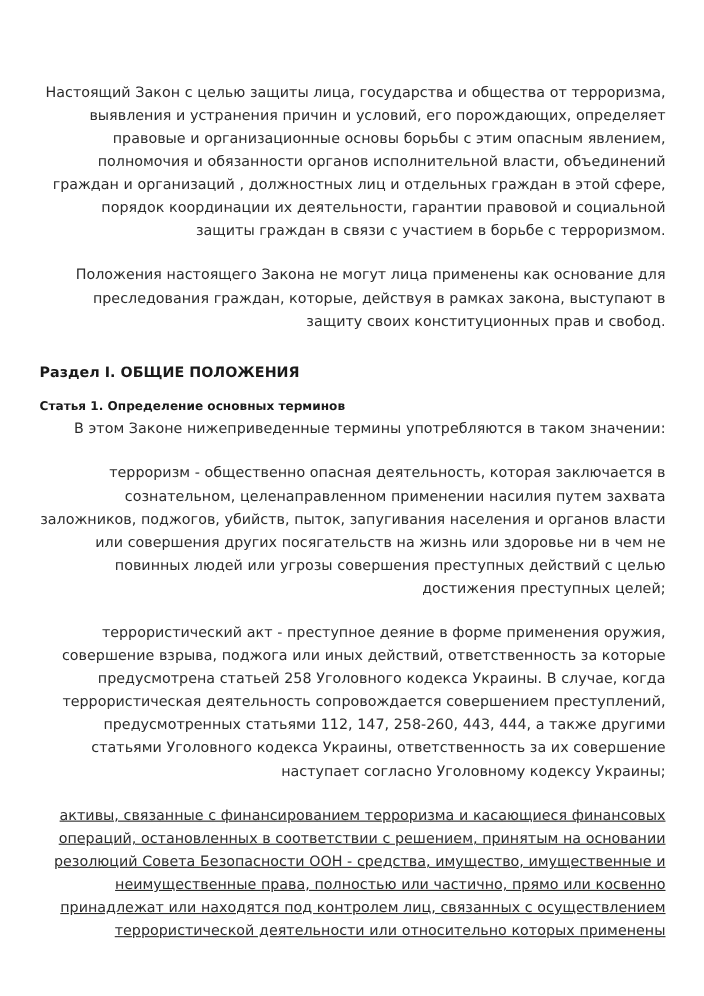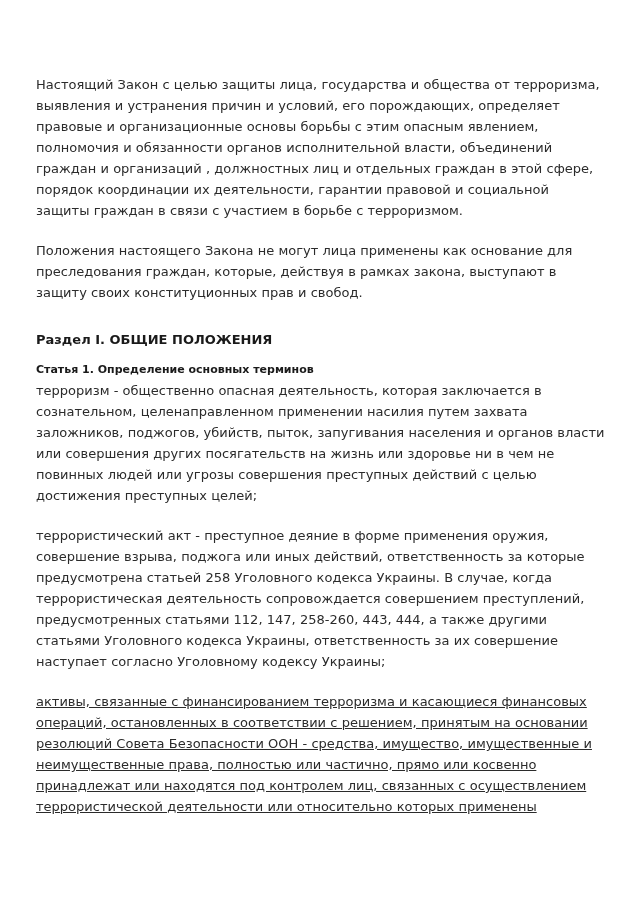--- a/index.html
+++ b/index.html
@@ -30,21 +30,21 @@
     margin: 0 0 22px 0;
     letter-spacing: -0.1px;
     max-width: 572px;
   }
   p.para {
     font-size: 13px;
     line-height: 21px;
     margin: 0 0 19px 0;
     color: #2b2b2b;
     max-width: 570px;
-    text-align: left;
+    text-align: right;
     word-spacing: 0.1px;
   }
   p.para:last-child {
     margin-bottom: 0;
     text-decoration: underline;
   }
   h2.section-heading {
     font-size: 13px;
     font-weight: bold;
     color: #1a1a1a;
@@ -72,20 +72,21 @@
   <h1 class="doc-title"></h1>
 
   <p class="para">Настоящий Закон с целью защиты лица, государства и общества от терроризма, выявления и устранения причин и условий, его порождающих, определяет правовые и организационные основы борьбы с этим опасным явлением, полномочия и обязанности органов исполнительной власти, объединений граждан и организаций , должностных лиц и отдельных граждан в этой сфере, порядок координации их деятельности, гарантии правовой и социальной защиты граждан в связи с участием в борьбе с терроризмом.</p>
 
   <p class="para">Положения настоящего Закона не могут лица применены как основание для преследования граждан, которые, действуя в рамках закона, выступают в защиту своих конституционных прав и свобод.</p>
 
   <h2 class="section-heading">Раздел I. ОБЩИЕ ПОЛОЖЕНИЯ</h2>
 
   <h3 class="article-heading">Статья 1. Определение основных терминов</h3>
 
+  <p class="para tight">В этом Законе нижеприведенные термины употребляются в таком значении:</p>
 
   <p class="para">терроризм - общественно опасная деятельность, которая заключается в сознательном, целенаправленном применении насилия путем захвата заложников, поджогов, убийств, пыток, запугивания населения и органов власти или совершения других посягательств на жизнь или здоровье ни в чем не повинных людей или угрозы совершения преступных действий с целью достижения преступных целей;</p>
 
   <p class="para">террористический акт - преступное деяние в форме применения оружия, совершение взрыва, поджога или иных действий, ответственность за которые предусмотрена статьей 258 Уголовного кодекса Украины. В случае, когда террористическая деятельность сопровождается совершением преступлений, предусмотренных статьями 112, 147, 258-260, 443, 444, а также другими статьями Уголовного кодекса Украины, ответственность за их совершение наступает согласно Уголовному кодексу Украины;</p>
 
   <p class="para">активы, связанные с финансированием терроризма и касающиеся финансовых операций, остановленных в соответствии с решением, принятым на основании резолюций Совета Безопасности ООН - средства, имущество, имущественные и неимущественные права, полностью или частично, прямо или косвенно принадлежат или находятся под контролем лиц, связанных с осуществлением террористической деятельности или относительно которых применены</p>
 
 </div>
 
 </body></html>

